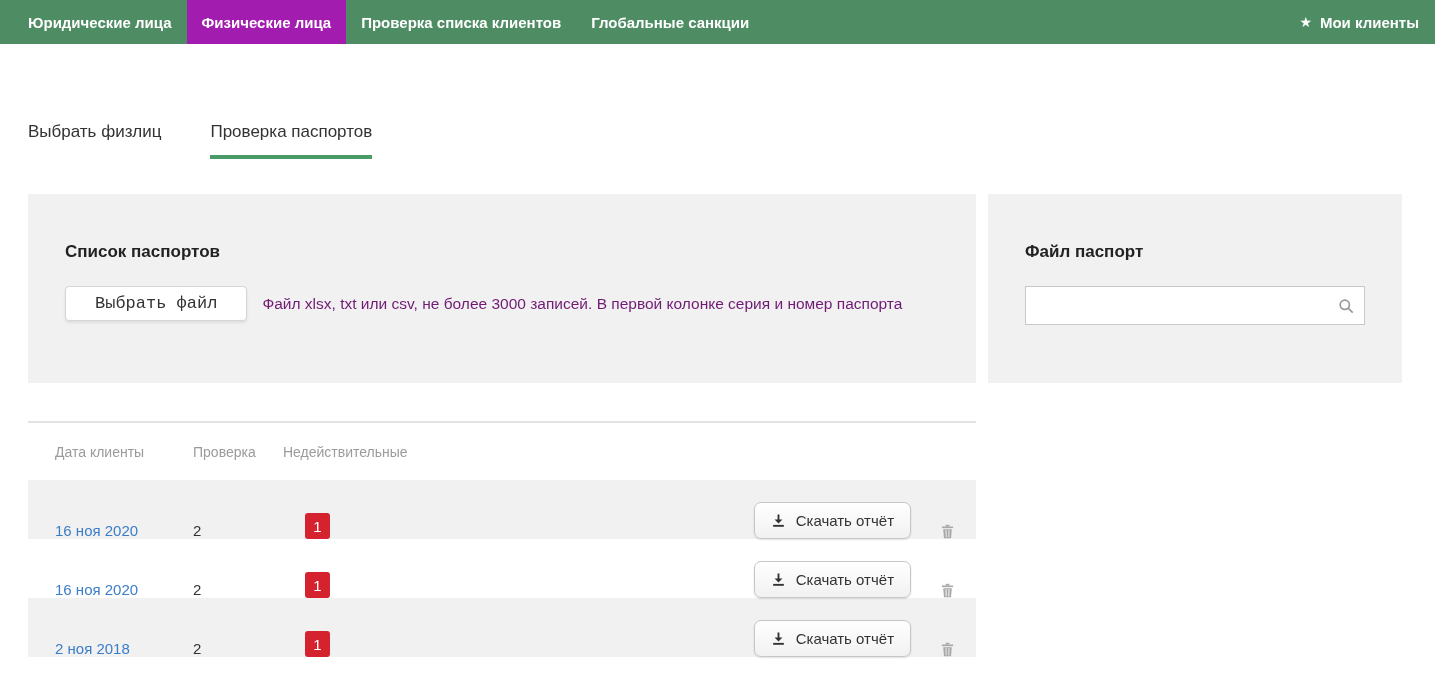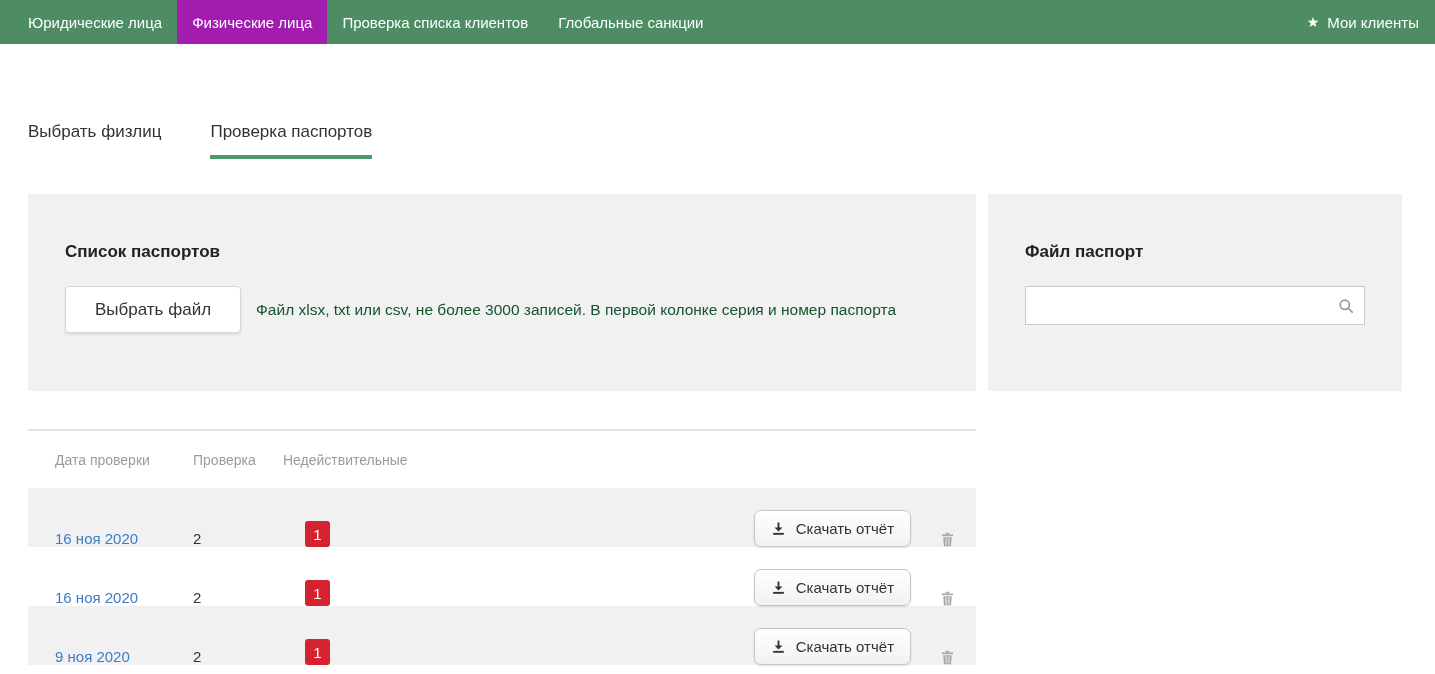--- a/index.html
+++ b/index.html
@@ -11,21 +11,21 @@
   }
 
   
   .main-nav {
     height: 44px; background: #4e8c63;
     display: flex; align-items: stretch; justify-content: space-between;
   }
   .nav-left { display: flex; align-items: stretch; padding-left: 13px; }
   .nav-item {
     display: flex; align-items: center; padding: 0 15px;
-    color: #fff; font-size: 15px; font-weight: normal;
+    color: #fff; font-size: 15px; font-weight: bold;
     text-decoration: none; cursor: pointer; white-space: nowrap; text-align: center;
   }
   .nav-item.active { background: #a21caf; }
   .nav-right { padding-right: 16px; }
   .nav-right .star { font-size: 14px; margin-right: 8px; line-height: 1; }
 
   
   .sub-nav { display: flex; gap: 49px; padding: 78px 0 0 28px; }
   .sub-tab {
     font-size: 17px; color: #333; text-decoration: none; cursor: pointer;
@@ -35,26 +35,26 @@
 
   
   .panels { display: flex; gap: 12px; margin: 35px 33px 0 28px; align-items: stretch; }
   .panel { background: #f1f1f1; padding: 48px 37px 58px; }
   .panel h2 { margin: 0 0 24px; font-size: 17px; font-weight: bold; color: #222; }
   .panel-left { flex: 1; }
   .panel-right { width: 414px; }
 
   .upload-row { display: flex; align-items: center; gap: 15px; }
   .btn-choose {
-    height: 47px; padding: 0 29px; font-size: 17px; color: #333;
+    height: 35px; padding: 0 29px; font-size: 17px; color: #333;
     background: #fff; border: 1px solid #d6d6d6; border-radius: 4px;
     box-shadow: 0 2px 3px rgba(0,0,0,0.08); cursor: pointer;
-    font-family: Liberation Sans, sans-serif;
-  }
-  .upload-hint { font-size: 15.5px; color: #14532d; }
+    font-family: Liberation Mono, monospace;
+  }
+  .upload-hint { font-size: 15.5px; color: #701a75; }
 
   .search-wrap { position: relative; width: 100%; }
   .search-input {
     width: 100%; height: 39px; border: 1px solid #c9c9c9; border-radius: 0;
     background: #fff; padding: 0 38px 0 10px; font-size: 15px; font-family: inherit;
     outline: none;
   }
   .search-icon {
     position: absolute; right: 11px; top: 50%; transform: translateY(-50%);
     display: inline-flex; cursor: pointer;
@@ -129,21 +129,21 @@
           <circle cx="6.8" cy="6.8" r="4.6" stroke="#9a9a9a" stroke-width="1.7"></circle>
           <line x1="10.4" y1="10.4" x2="14.2" y2="14.2" stroke="#9a9a9a" stroke-width="1.7" stroke-linecap="round"></line>
         </svg>
       </span>
     </div>
   </section>
 </div>
 
 <section class="results">
   <div class="thead">
-    <span class="col-date">Дата проверки</span>
+    <span class="col-date">Дата клиенты</span>
     <span class="col-pass">Проверка</span>
     <span class="col-invalid">Недействительные</span>
   </div>
 
   <div class="trow alt">
     <a class="cell-date">16 ноя 2020</a>
     <span class="cell-pass">2</span>
     <span class="cell-invalid">
       <span class="badge">1</span>
     </span>
@@ -187,21 +187,21 @@
           <rect x="1" y="2.6" width="12" height="1.8" fill="#a8a8a8"></rect>
           <rect x="5" y="0.8" width="4" height="1.8" fill="#a8a8a8"></rect>
           <path d="M2.4 5.6h9.2l-.8 9.6H3.2z" fill="#a8a8a8"></path>
           <line x1="5.4" y1="6.5" x2="5.6" y2="14.3" stroke="#fff" stroke-width="1"></line>
           <line x1="8.6" y1="6.5" x2="8.4" y2="14.3" stroke="#fff" stroke-width="1"></line>
         </svg>
     </span>
   </div>
 
   <div class="trow alt">
-    <a class="cell-date">9 ноя 2020</a>
+    <a class="cell-date">2 ноя 2018</a>
     <span class="cell-pass">2</span>
     <span class="cell-invalid">
       <span class="badge">1</span>
     </span>
     <button class="btn-download">
       <span style="display:inline-flex">
         <svg width="15" height="15" viewBox="0 0 16 16">
             <path d="M7 1.5h2V7h3.2L8 11.2 3.8 7H7z" fill="#333"></path>
             <rect x="2.3" y="12.7" width="11.4" height="2" fill="#333"></rect>
           </svg>

